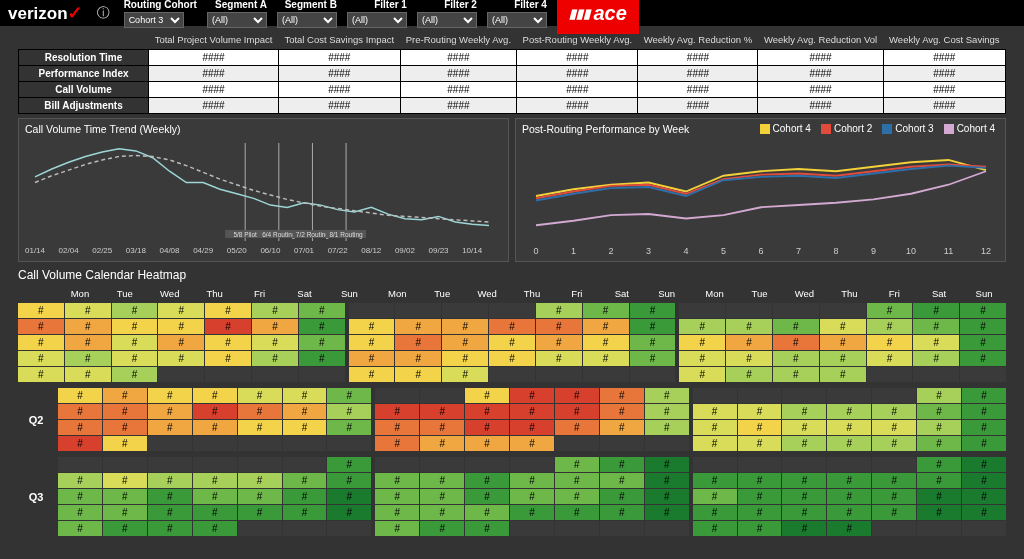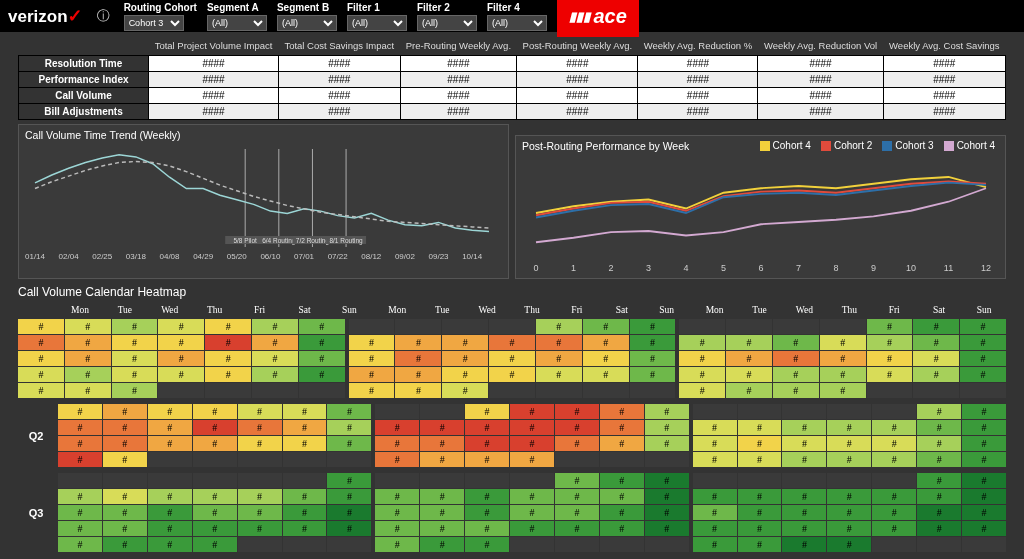--- a/index.html
+++ b/index.html
@@ -1,48 +1,48 @@
 <!DOCTYPE html>
 <html><head>
 <meta charset="utf-8">
 <style>
 * { box-sizing: border-box; margin: 0; padding: 0; }
 body { font-family: Arial, sans-serif; background: #333; color: #fff; font-size: 11px; width: 1024px; }
-.header { background: #000; display: flex; align-items: center; height: 32px; padding: 0 8px 0 8px; }
+.header { background: #000; display: flex; align-items: center; height: 26px; padding: 0 8px 0 8px; }
 .logo { font-weight: bold; font-size: 17px; margin-right: 14px; }
 .logo .check { color: #e00; font-size: 18px; }
 .info-icon { color: #ccc; margin-right: 14px; font-size: 13px; cursor: pointer; }
 .filter-group { display: flex; flex-direction: column; margin-right: 10px; }
-.filter-group label { font-size: 10px; font-weight: bold; margin-bottom: 2px; }
+.filter-group label { font-size: 10px; font-weight: bold; margin-bottom: 2px; text-align: right; }
 .filter-group select { background: #444; color: #fff; border: 1px solid #666; font-size: 9px; height: 16px; width: 60px; }
 .title { flex: 1; text-align: center; font-size: 18px; font-weight: bold; font-style: italic; }
 .ace-logo { background: #e00; height: 42px; display: flex; align-items: center; padding: 0 12px; font-size: 20px; font-weight: bold; font-style: italic; }
 .ace-logo .bars { font-size: 13px; margin-right: 3px; }
 
 .metrics-table { margin: 4px 18px; border-collapse: collapse; width: calc(100% - 36px); }
 .metrics-table th { font-size: 9.5px; font-weight: normal; padding: 4px 2px; text-align: center; color: #ddd; }
 .metrics-table td { background: #fff; color: #000; text-align: center; font-size: 10px; padding: 2px; border: 1px solid #000; }
 .metrics-table td.row-label { background: #333; color: #fff; border: 1px solid #000; font-weight: bold; text-align: center; width: 130px; }
 .metrics-table tr:nth-child(2n) td:not(.row-label) { background: #eee; }
 
-.charts-row { display: flex; margin: 0 18px; gap: 6px; }
+.charts-row { display: flex; margin: 0 18px; gap: 6px; align-items: center; }
 .chart-panel { background: #3a3a3a; border: 1px solid #555; padding: 4px 6px; }
 .chart-panel.left { flex: 1; position: relative; }
-.chart-panel.right { flex: 1; margin-top: 11px; }
+.chart-panel.right { flex: 1; }
 .chart-title { font-size: 10.5px; margin-bottom: 2px; }
 .legend { position: absolute; top: 4px; right: 10px; display: flex; gap: 10px; font-size: 10px; }
 .legend-item { display: flex; align-items: center; gap: 3px; }
 .legend-sw { width: 10px; height: 10px; }
 svg { display: block; }
 
 .heatmap-section { margin: 6px 18px 10px; }
 .heatmap-title { font-size: 12px; margin-bottom: 4px; }
 .hm-block { display: flex; gap: 4px; margin-bottom: 2px; }
 .hm-quarter { width: 36px; display: flex; align-items: center; justify-content: center; font-weight: bold; font-size: 11px; }
-.hm-panel { flex: 1; display: grid; grid-template-columns: repeat(7, 1fr); gap: 1px; font-family: Liberation Serif, serif; }
+.hm-panel { flex: 1; display: grid; grid-template-columns: repeat(7, 1fr); gap: 1px; }
 .hm-header { text-align: center; font-size: 9.5px; padding: 2px 0; }
 .hm-cell { text-align: center; font-size: 10px; padding: 2px 0; color: #000; }
 .hm-empty { background: #3a3a3a; }
 </style>
 </head>
 <body>
 
 <div class="header">
   <div class="logo">
     <span>verizon</span><span class="check">✓</span>

